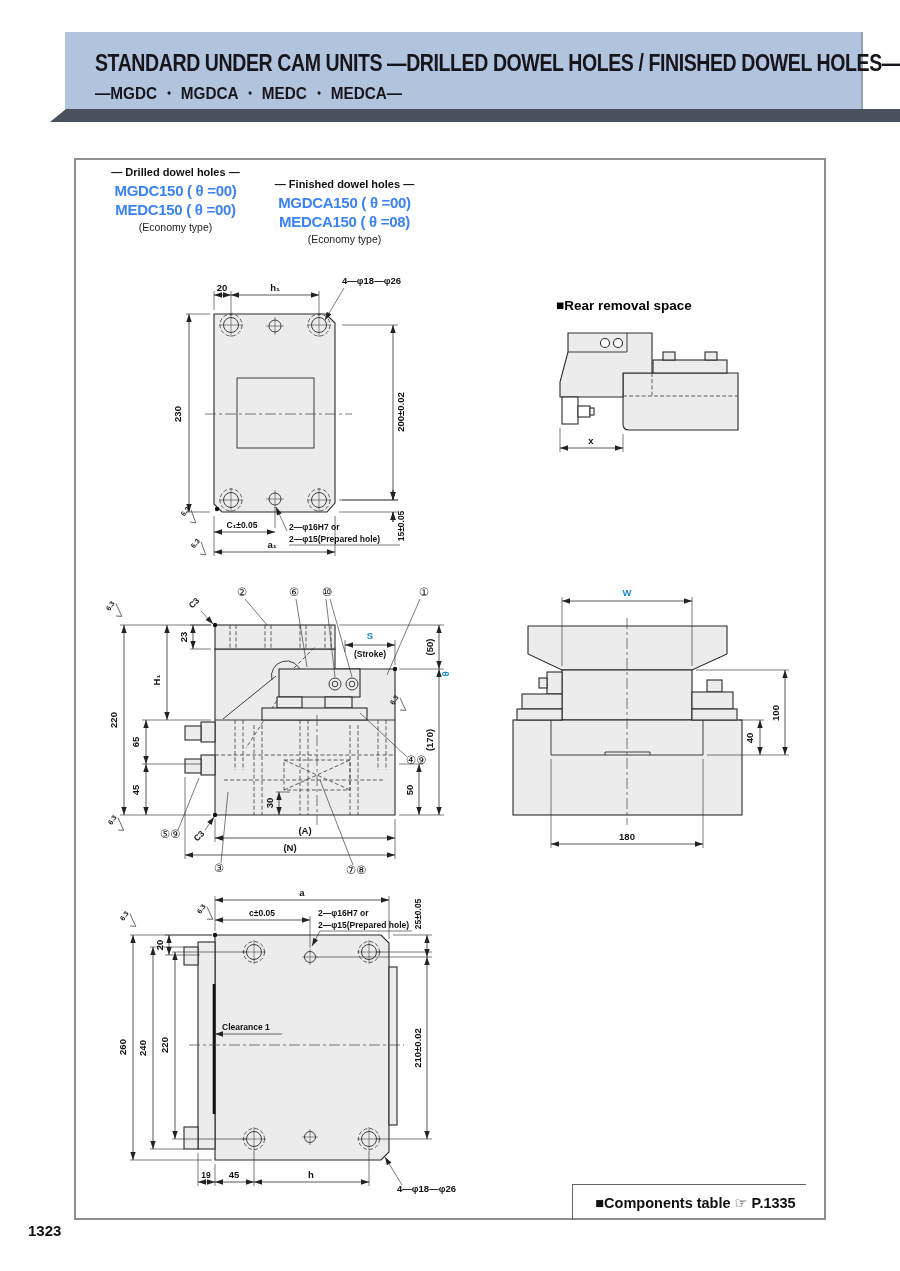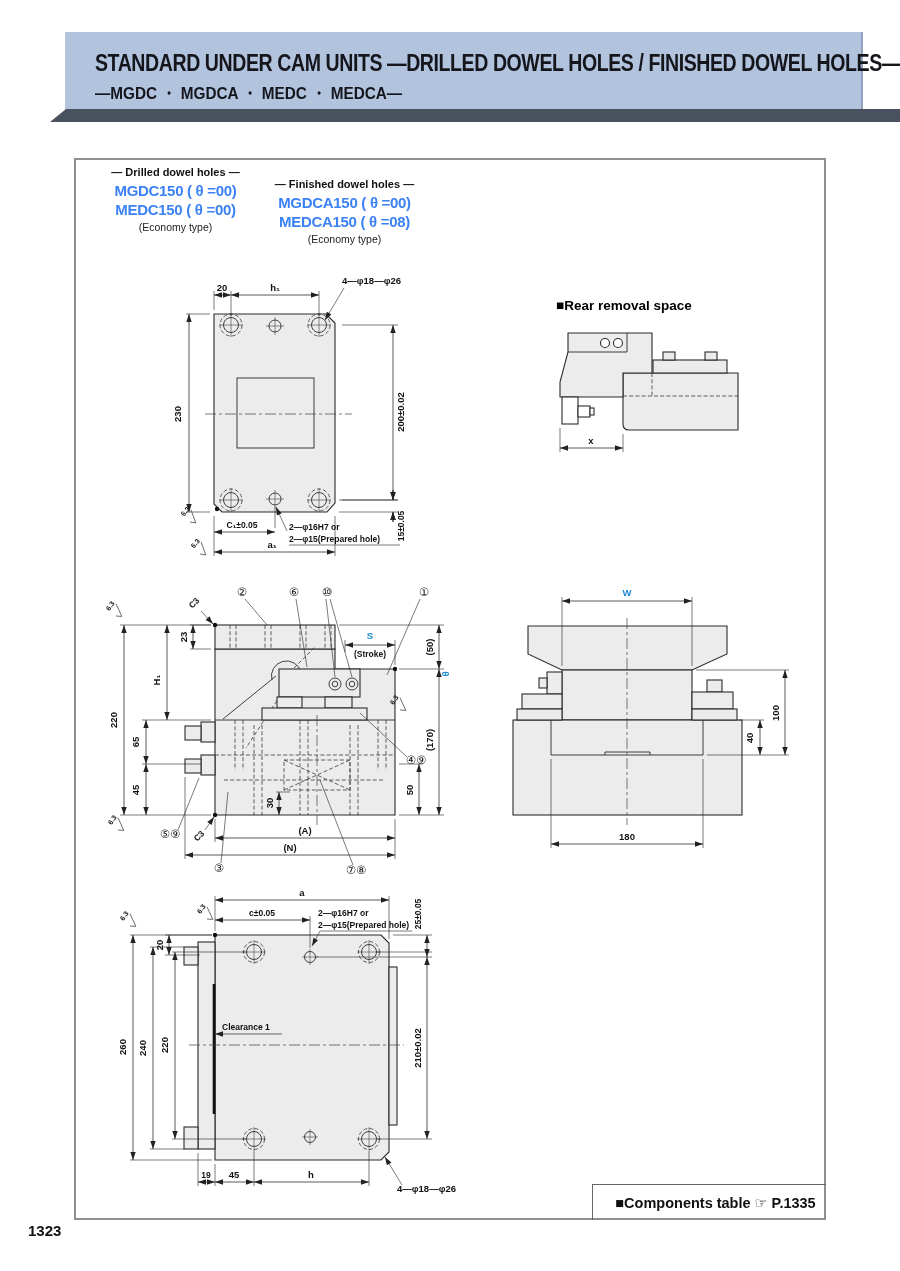--- a/index.html
+++ b/index.html
@@ -45,21 +45,21 @@
   svg .dot { fill:#111; stroke:none; }
   svg text { font-family:"Liberation Sans","DejaVu Sans",sans-serif; font-size:9.5px;
              font-weight:bold; fill:#111; text-anchor:middle; }
   svg text.sm { font-size:8.5px; }
   svg text.xs { font-size:7px; }
   svg text.ts { text-anchor:start; }
   svg text.blue { fill:#1987d2; }
   svg text.bal { font-size:11.5px; font-weight:normal; }
 
   
-  .comp-box { position:absolute; left:516px; top:1024px; width:234px; height:36px;
+  .comp-box { position:absolute; left:496px; top:1024px; width:234px; height:36px;
               border-left:1.5px solid #666; border-top:1.5px solid #666;
               display:flex; align-items:center; justify-content:center;
               font-size:14.5px; font-weight:bold; color:#111; white-space:nowrap;padding-left:12px; }
   .comp-box span { margin:0 2px; }
   .page-num { position:absolute; left:28px; top:1222px; font-size:15px; font-weight:bold; color:#111; }
 </style>
 </head>
 <body>
 
 <div class="header-bg">

